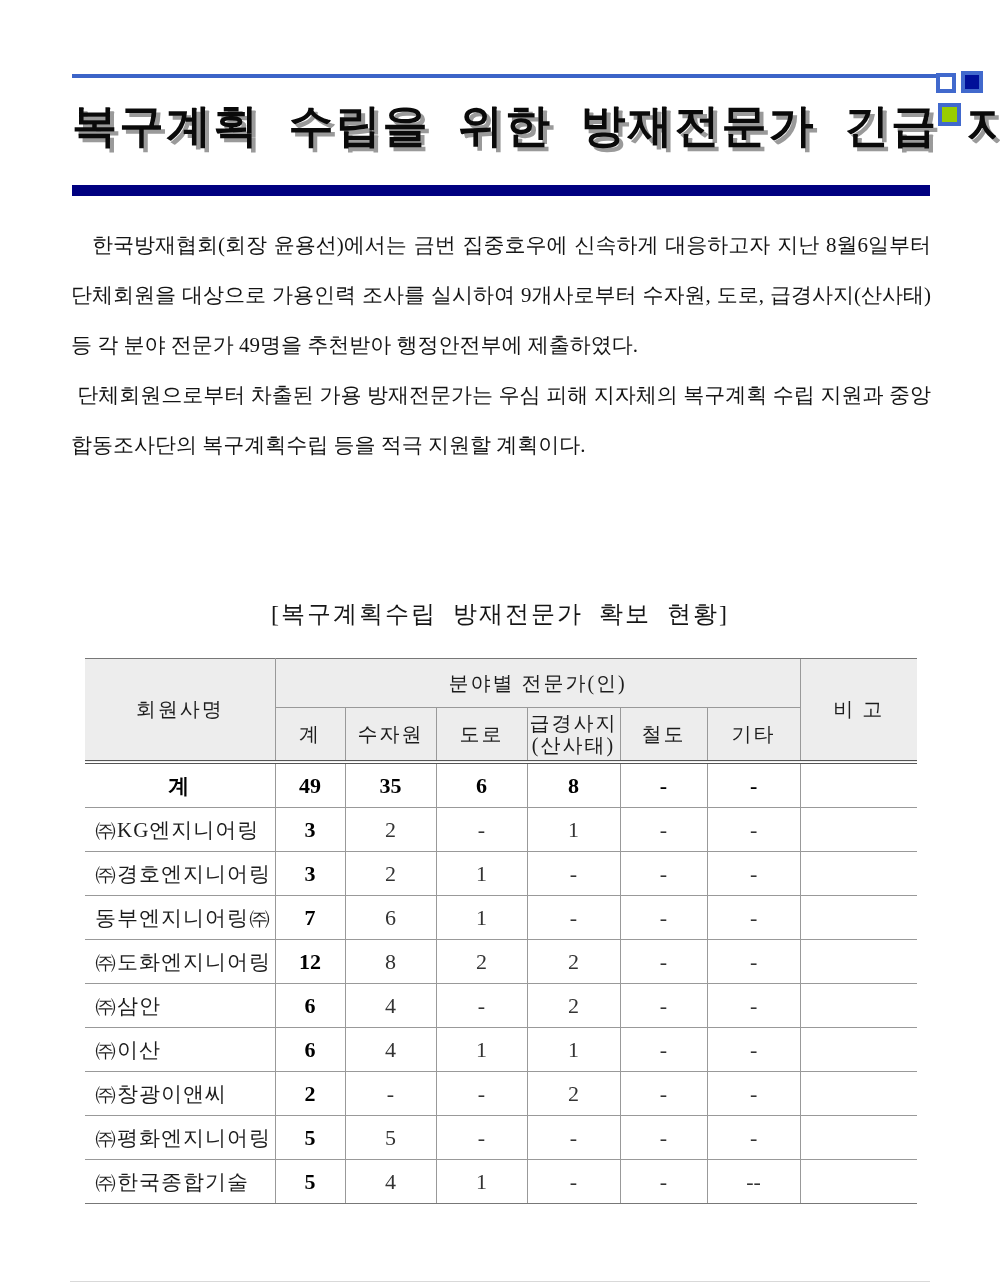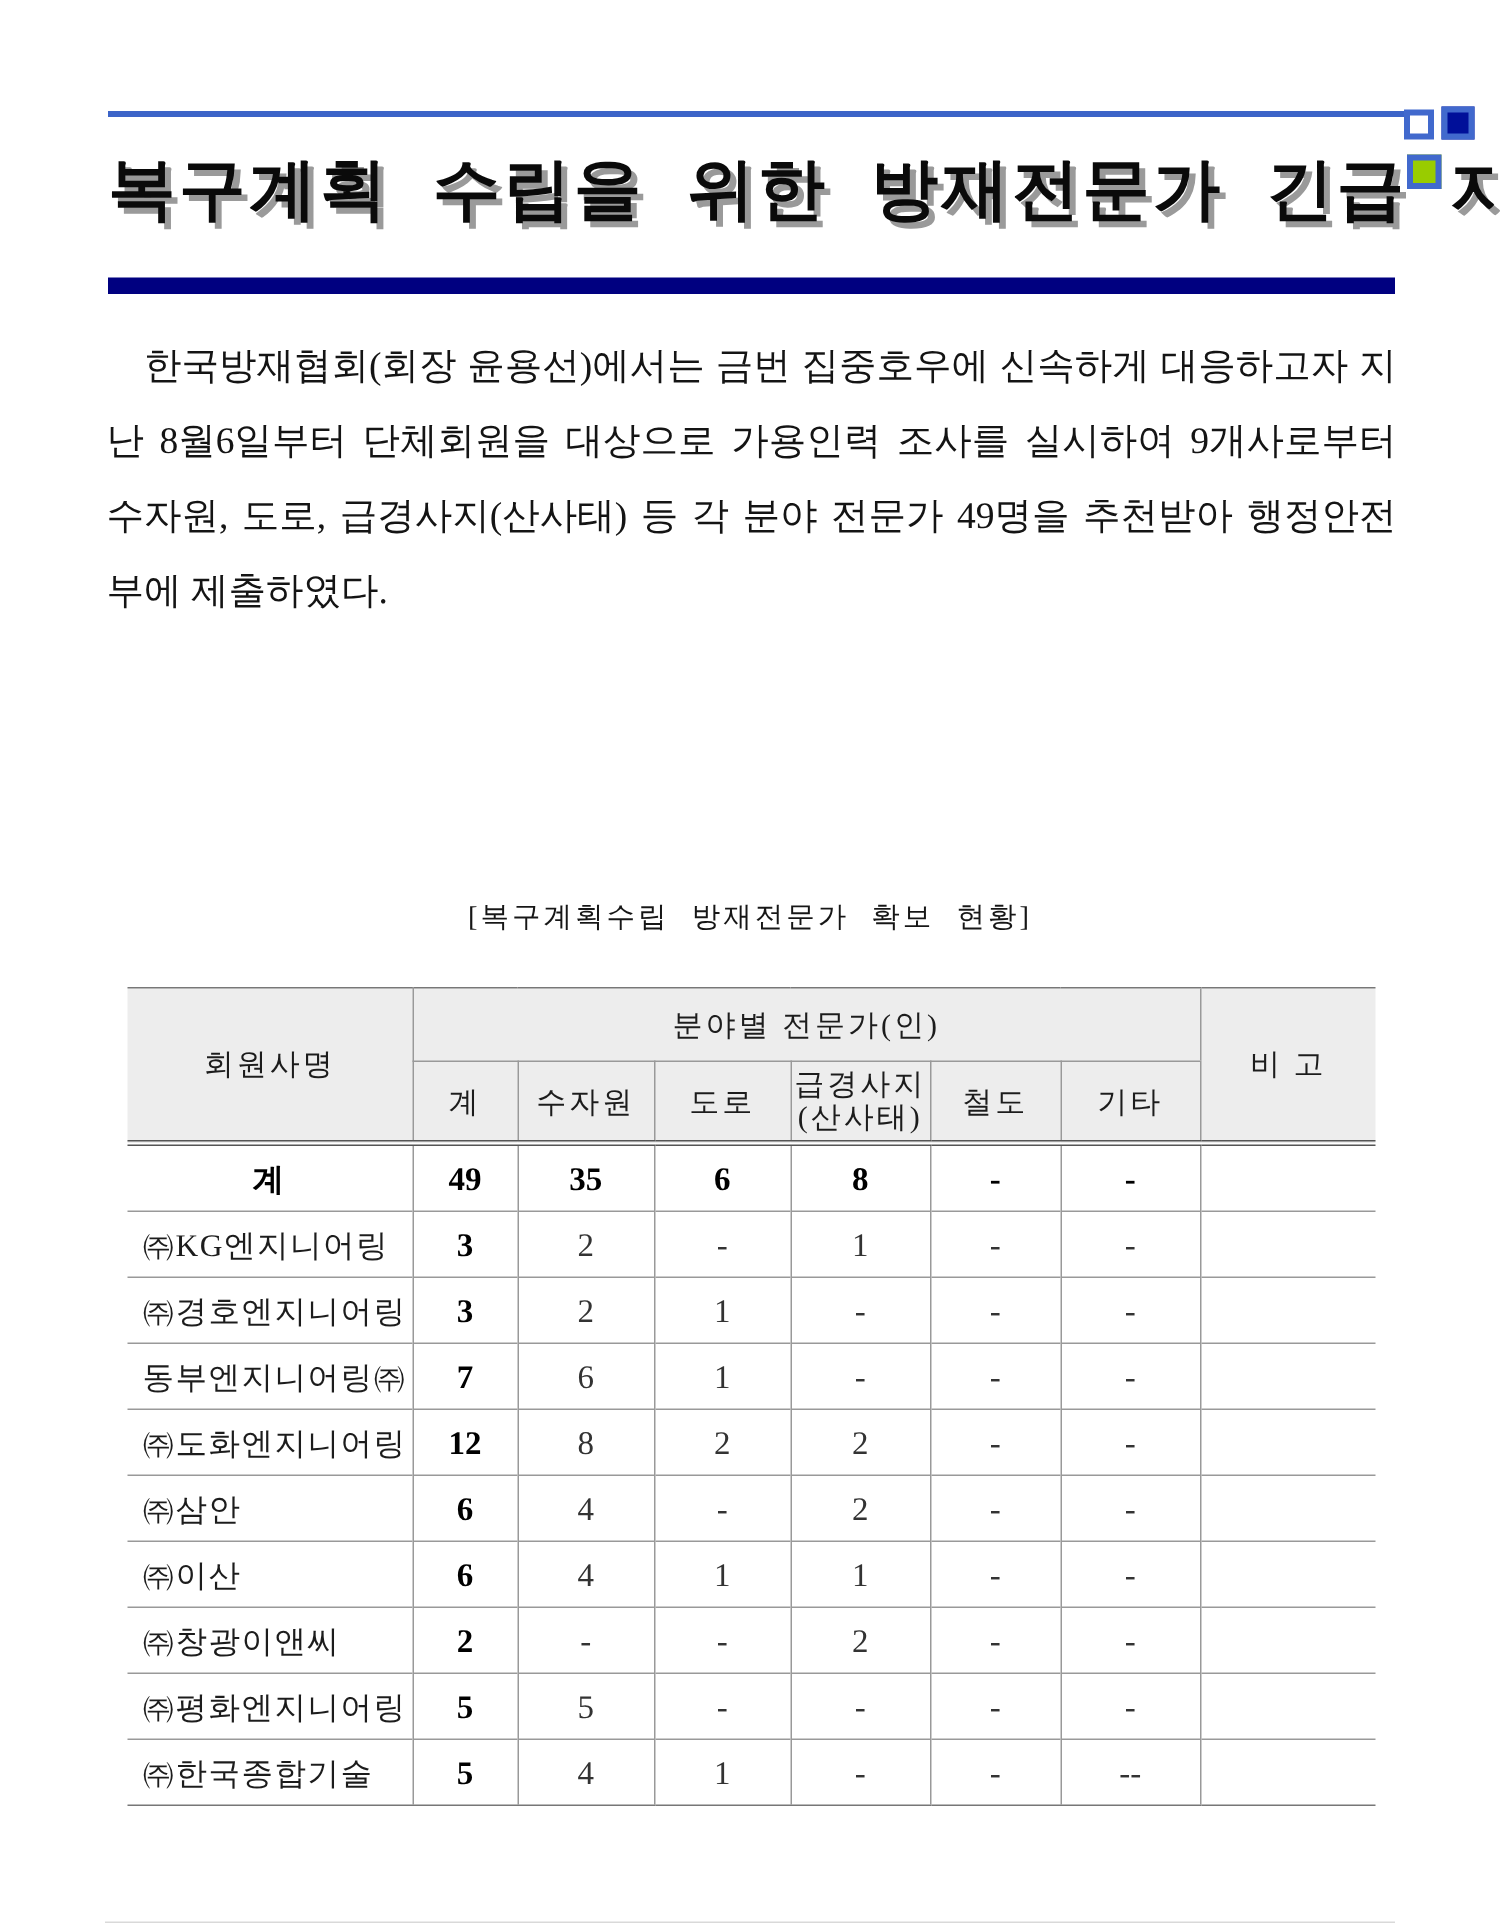--- a/index.html
+++ b/index.html
@@ -45,36 +45,36 @@
     left: 72px; top: 185px;
     width: 858px; height: 11px;
     background: #000080;
   }
 
   
   .body-text {
     position: absolute;
     left: 71px; top: 220px;
     width: 860px;
-    font-size: 25px;
+    font-size: 21px;
     line-height: 50px;
     color: #141414;
     text-align: justify;
   }
   .body-text p { margin: 0; }
   .body-text p.p1 { text-indent: 1.0em; }
   .body-text p.p2 { text-indent: 0.3em; }
 
   
   .table-caption {
     position: absolute;
     left: 0; top: 598px;
     width: 1000px;
     text-align: center;
-    font-size: 19px;
+    font-size: 24px;
     letter-spacing: 2px;
     word-spacing: 8px;
     color: #161616;
     font-weight: 500;
   }
 
   
   .tbl-wrap { position: absolute; left: 85px; top: 658px; }
   table.main-table {
     border-collapse: collapse;
@@ -132,20 +132,21 @@
   <div class="sq sq-outline"></div>
   <div class="sq sq-navy"></div>
   <div class="sq sq-green"></div>
 
   <div class="doc-title">복구계획 수립을 위한 방재전문가 긴급 지원</div>
 
   <div class="navy-bar"></div>
 
   <div class="body-text">
     <p class="p1">한국방재협회(회장 윤용선)에서는 금번 집중호우에 신속하게 대응하고자 지난 8월6일부터 단체회원을 대상으로 가용인력 조사를 실시하여 9개사로부터 수자원, 도로, 급경사지(산사태) 등 각 분야 전문가 49명을 추천받아 행정안전부에 제출하였다.</p>
+    <p class="p2">단체회원으로부터 차출된 가용 방재전문가는 우심 피해 지자체의 복구계획 수립 지원과 중앙합동조사단의 복구계획수립 등을 적극 지원할 계획이다.</p>
   </div>
 
   <div class="table-caption">[복구계획수립 방재전문가 확보 현황]</div>
 
   <div class="tbl-wrap">
     <table class="main-table">
       <colgroup>
         <col style="width:190px">
           <col style="width:70px">
           <col style="width:91px">

